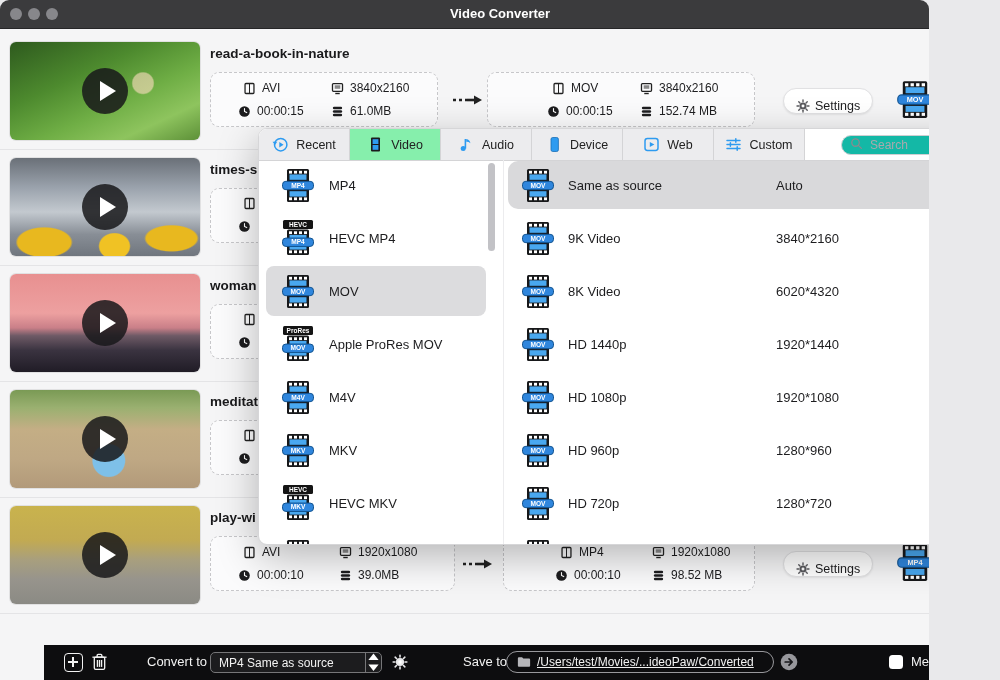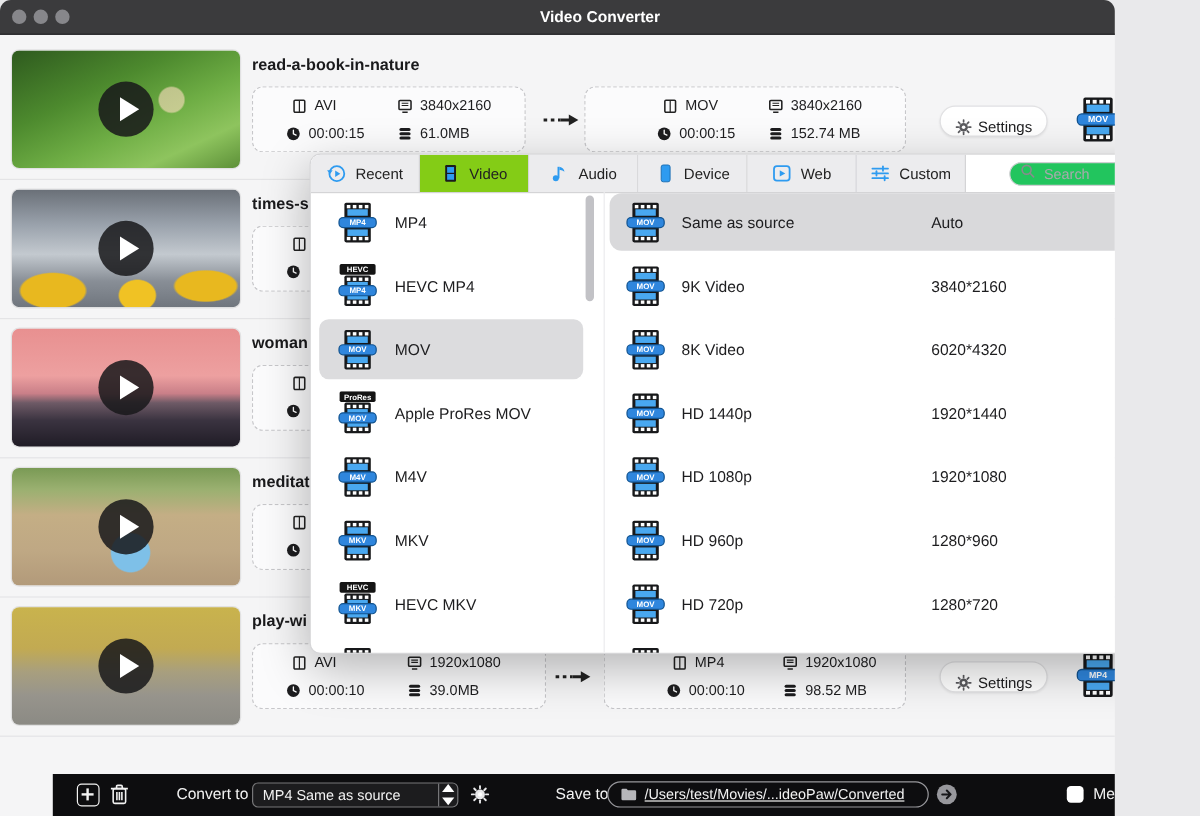--- a/index.html
+++ b/index.html
@@ -31,24 +31,24 @@
   .wide .c-fmt{left:64px;} .wide .c-res{left:152px;} .wide .c-dur{left:59px;} .wide .c-siz{left:152px;}
   .conv-arrow{position:absolute;width:32px;height:14px;}
   .settings-btn{position:absolute;display:flex;align-items:flex-end;gap:5px;height:24px;padding:0 12px;border-radius:13px;background:#fff;border:1px solid #e1e1e3;box-shadow:0 1px 2px rgba(0,0,0,.08);font-size:12.5px;color:#1d1d1f;cursor:default;}
   .file-icon{position:absolute;width:40px;height:40px;}
   #edit-pencil{position:absolute;left:959px;top:42px;width:21px;height:21px;}
 
   
   #popup{position:absolute;left:258px;top:128px;width:740px;height:417px;background:#fff;border:1px solid #d6d6d8;border-radius:9px;box-shadow:0 12px 40px rgba(0,0,0,.28);z-index:10;overflow:hidden;box-sizing:border-box;}
   #tabs{position:absolute;left:0;top:0;height:31px;display:flex;width:100%;border-bottom:1px solid #d4d4d6;background:#fff;}
   .tab{width:91px;height:31px;box-sizing:border-box;background:#ececee;border-right:1px solid #d4d4d6;display:flex;align-items:center;justify-content:center;gap:7px;font-size:12.5px;color:#222;}
-  .tab.active{background:#84cc16;}
+  .tab.active{background:#86efac;}
   .ticon{width:17px;height:17px;}
   #searchzone{flex:1;display:flex;align-items:center;justify-content:flex-end;padding-right:14px;background:#fff;}
-  #searchbox{display:flex;align-items:center;gap:5px;width:142px;height:20px;border:1px solid #cfcfd2;border-radius:10px;padding:0 8px;box-sizing:border-box;background:#22c55e;}
+  #searchbox{display:flex;align-items:center;gap:5px;width:142px;height:20px;border:1px solid #cfcfd2;border-radius:10px;padding:0 8px;box-sizing:border-box;background:#14b8a6;}
   #searchbox svg{width:13px;height:13px;flex:none;}
   #searchbox input{border:0;outline:0;width:100%;font-size:12px;color:#333;background:transparent;font-family:"Liberation Sans",sans-serif;}
   #searchbox input::placeholder{color:#a9a9ad;}
   .fmt-item{position:absolute;left:7px;width:220px;height:50px;border-radius:8px;display:flex;align-items:center;gap:13px;padding-left:14px;box-sizing:border-box;font-size:13px;color:#1d1d1f;}
   .fmt-item.selected{background:#dcdcde;}
   .film{width:36px;height:36px;flex:none;}
   .pre-item{position:absolute;left:249px;width:474px;height:48px;border-radius:10px;display:flex;align-items:center;font-size:13px;color:#1d1d1f;}
   .pre-item.selected{background:#d9d9db;}
   .pre-item .film{margin-left:12px;}
   .pre-label{margin-left:12px;}

